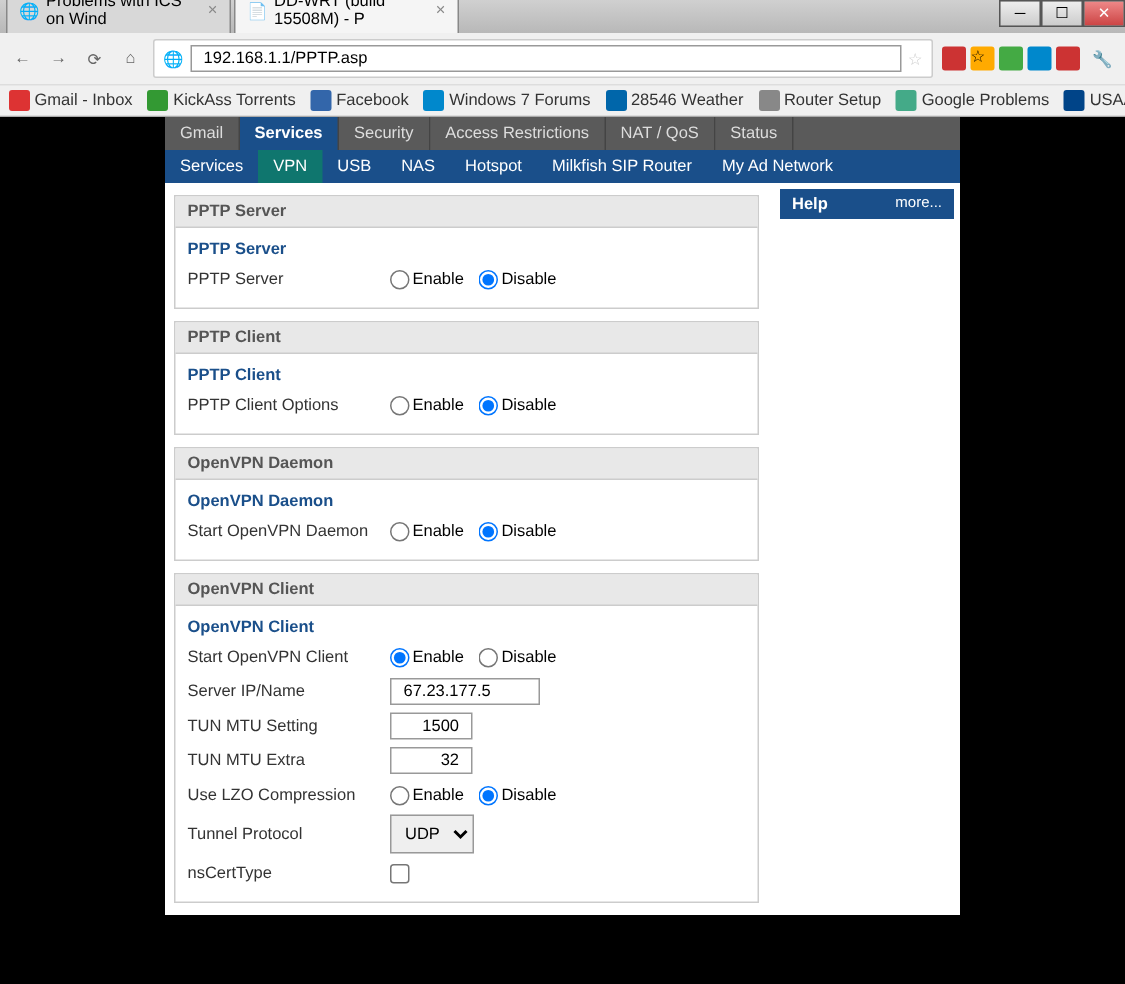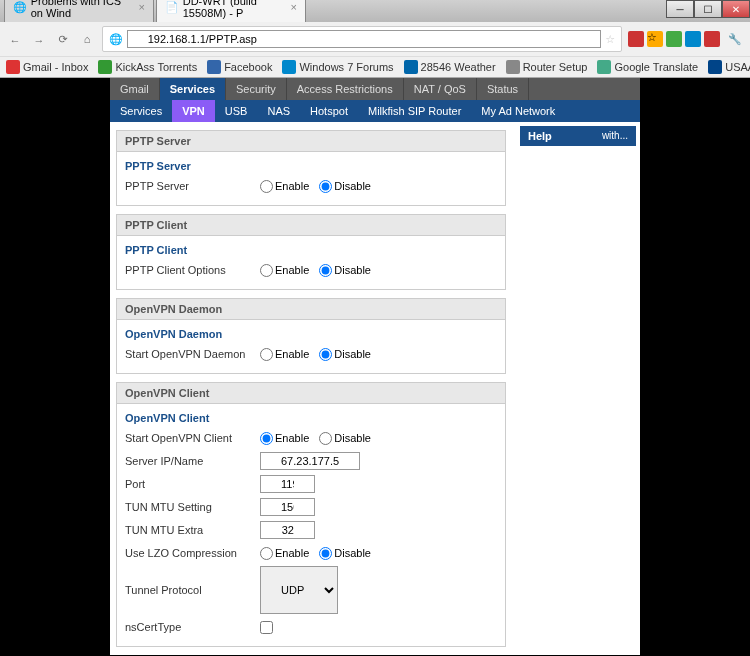--- a/index.html
+++ b/index.html
@@ -22,38 +22,38 @@
 .content-area{background:#000;height:calc(656px - 72px);overflow:auto;position:relative}
 .content-area::-webkit-scrollbar{width:16px}
 .content-area::-webkit-scrollbar-track{background:#e8e8e8}
 .content-area::-webkit-scrollbar-thumb{background:#c0c0c0;border:1px solid #888}
 .router-page{width:530px;margin:0 auto;background:#fff;font-size:11px}
 .main-tabs{display:flex;background:#5a5a5a}
 .main-tab{padding:5px 10px;color:#ddd;cursor:pointer;background:#5a5a5a;border-right:1px solid #444}
 .main-tab.active{background:#1a4f8a;color:#fff;font-weight:bold}
 .sub-tabs{display:flex;background:#1a4f8a}
 .sub-tab{padding:5px 10px;color:#fff;cursor:pointer;font-size:11px}
-.sub-tab.active{background:#8b5cf6;font-weight:bold}
+.sub-tab.active{background:#0f766e;font-weight:normal}
 .page-body{display:flex;gap:8px;padding:0}
 .main-col{flex:1;padding:4px 0 0 0}
 .help-col{width:120px;padding:4px 4px 0 0}
 .help-box{background:#1a4f8a;color:#fff;padding:4px 8px;display:flex;justify-content:space-between;font-weight:bold}
 .help-more{font-weight:normal;font-size:10px}
 .section{border:1px solid #ccc;margin:4px 6px 8px 6px;background:#fff}
 .section-hdr{background:#e8e8e8;padding:4px 8px;font-weight:bold;color:#555;border-bottom:1px solid #ccc}
 .section-body{padding:6px 8px}
 .sub-hdr{color:#1a4f8a;font-weight:bold;margin:2px 0 4px 0;font-size:11px}
 .row{display:flex;align-items:center;margin:3px 0;min-height:20px}
 .row-label{width:135px;color:#333}
 .radio-grp{display:flex;gap:10px;align-items:center}
 .radio-grp label{display:flex;align-items:center;gap:2px}
-input[type=text]{border:1px solid #999;padding:2px 20px;font-size:11px}
+input[type=text]{border:1px solid #999;padding:2px 8px;font-size:11px}
 input.num{width:55px;text-align:right}
 input.wide{width:100px}
-select{border:1px solid #999;font-size:11px;padding:16px}
+select{border:1px solid #999;font-size:11px;padding:5px}
 .star{color:#ccc}
 .wrench{color:#666}
 .ext-icons{display:flex;gap:3px;align-items:center}
 .ext-ic{width:16px;height:16px;border-radius:2px}
 </style>
 </head>
 <body>
 
 <div class="browser-chrome">
   <div class="tab-bar">
@@ -112,21 +112,21 @@
     <span class="bm">
         <span class="bm-icon" style="background:#06a"></span>
         <span>28546 Weather</span>
       </span>
     <span class="bm">
         <span class="bm-icon" style="background:#888"></span>
         <span>Router Setup</span>
       </span>
     <span class="bm">
         <span class="bm-icon" style="background:#4a8"></span>
-        <span>Google Translate</span>
+        <span>Google Problems</span>
       </span>
     <span class="bm">
         <span class="bm-icon" style="background:#048"></span>
         <span>USAA</span>
       </span>
 
     <span style="flex:1"></span>
 
   </div>
 </div>
@@ -229,24 +229,20 @@
                     <input type="radio" name="ovpnc" style="">
                     <span>Disable</span>
                   </label>
             </div>
           </div>
           <div class="row">
                 <div class="row-label">Server IP/Name</div>
                 <input type="text" class="wide" value="67.23.177.5" style="">
               </div>
           <div class="row">
-                <div class="row-label">Port</div>
-                <input type="text" class="num" value="1194" style="">
-              </div>
-          <div class="row">
                 <div class="row-label">TUN MTU Setting</div>
                 <input type="text" class="num" value="1500" style="">
               </div>
           <div class="row">
                 <div class="row-label">TUN MTU Extra</div>
                 <input type="text" class="num" value="32" style="">
               </div>
           <div class="row">
             <div class="row-label">Use LZO Compression</div>
             <div class="radio-grp">
@@ -269,18 +265,18 @@
                 <input type="checkbox" style="">
               </div>
 
         </div>
       </div>
 
     </div>
     <div class="help-col">
       <div class="help-box">
         <span>Help</span>
-        <span class="help-more">with...</span>
+        <span class="help-more">more...</span>
       </div>
     </div>
   </div>
 </div>
 </div>
 
 </body></html>

